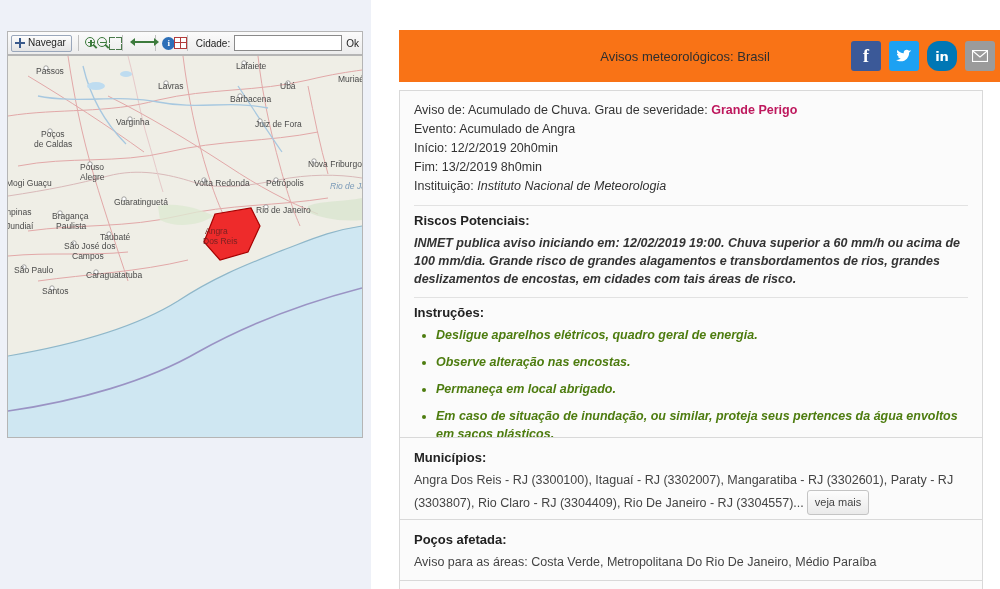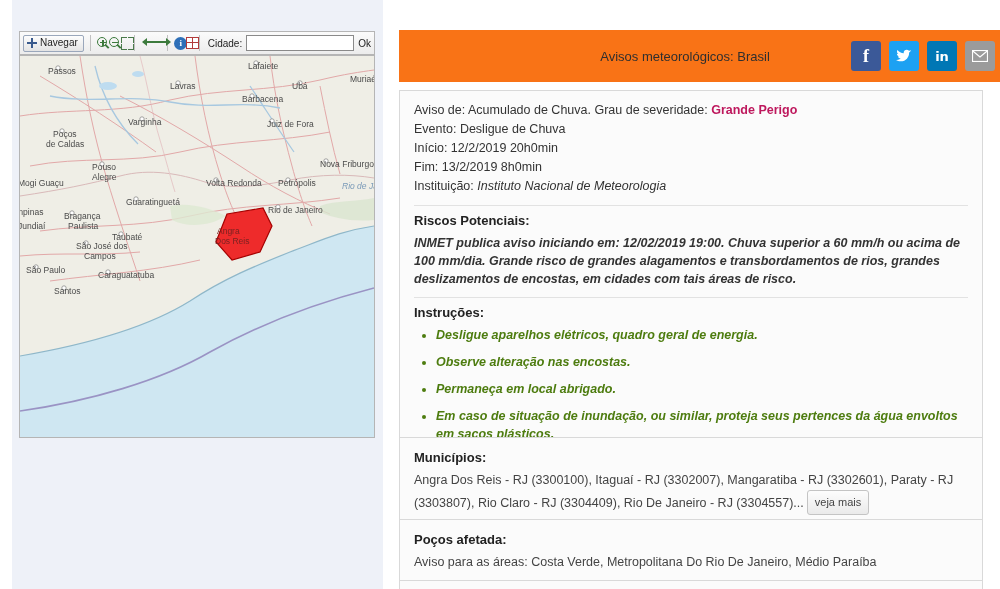--- a/index.html
+++ b/index.html
@@ -17,21 +17,21 @@
   }
   .page {
     position: relative;
     width: 1000px;
     height: 589px;
   }
 
   
   .map-panel {
     position: absolute;
-    left: 12px;
+    left: 0;
     top: 0;
     width: 371px;
     height: 589px;
     background: #eef1f8;
     box-sizing: border-box;
   }
   .map-toolbar {
     position: absolute;
     left: 7px;
     top: 31px;
@@ -251,21 +251,21 @@
     display: flex;
     align-items: center;
     justify-content: center;
     color: #fff;
     font-size: 15px;
     font-weight: bold;
     font-family: "DejaVu Sans", sans-serif;
   }
   .sb-facebook { background: #3b5998; font-family: "Liberation Serif", serif; font-size: 18px;}
   .sb-twitter { background: #1da1f2; }
-  .sb-linkedin { background: #0077b5; font-size: 13px; }
+  .sb-linkedin { background: #0077b5; font-size: 13px; border-radius: 12px; }
   .sb-email { background: #9b9b9b; font-size: 14px; }
 
   .card {
     position: absolute;
     left: 16px;
     width: 584px;
     border: 1px solid #d9d9d9;
     background: #fbfbfb;
     box-sizing: border-box;
     padding: 10px 14px;
@@ -507,21 +507,21 @@
           </svg>
         </div>
       </div>
     </div>
 
     <div class="card card-main">
       <div class="meta-line">
         <span>Aviso de: Acumulado de Chuva. Grau de severidade: </span><b>Grande Perigo</b>
       </div>
       <div class="meta-line">
-        <span>Evento: </span><span>Desligue de Chuva</span>
+        <span>Evento: </span><span>Acumulado de Angra</span>
       </div>
       <div class="meta-line">
         <span>Início: </span><span>12/2/2019 20h0min</span>
       </div>
       <div class="meta-line">
         <span>Fim: </span><span>13/2/2019 8h0min</span>
       </div>
       <div class="meta-line">
         <span>Instituição: </span><i>Instituto Nacional de Meteorologia</i>
       </div>

